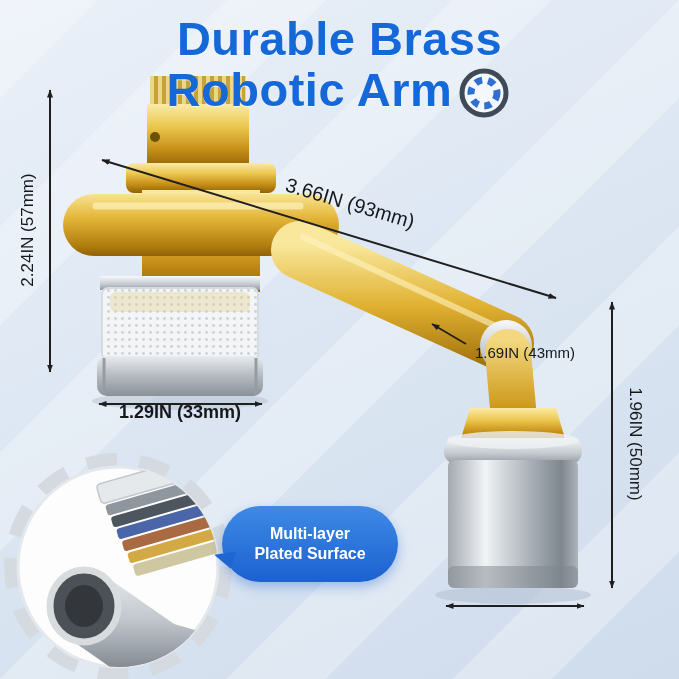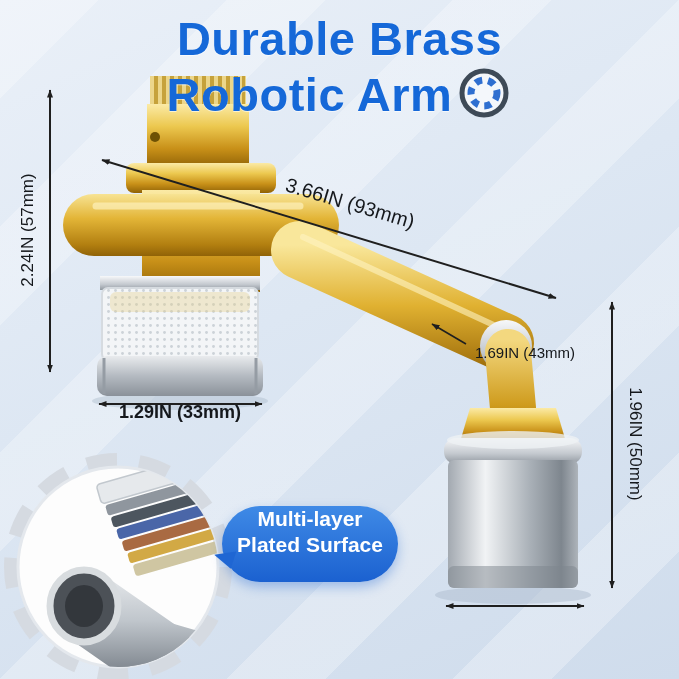--- a/index.html
+++ b/index.html
@@ -11,34 +11,34 @@
   .stage::before{
     content:"";position:absolute;inset:0;
     background:repeating-linear-gradient(135deg,rgba(255,255,255,.28) 0 70px,rgba(255,255,255,0) 70px 160px);
     pointer-events:none;
   }
   .title-wrap{position:absolute;left:0;top:14px;width:100%;text-align:center;z-index:5;}
   .title-line{
     color:#1568d8;font-weight:800;font-size:47px;line-height:1.08;
     letter-spacing:.5px;text-shadow:0 1px 0 rgba(255,255,255,.6);
   }
-  .title-row2{display:flex;align-items:flex-end;justify-content:center;gap:4px;}
+  .title-row2{display:flex;align-items:flex-start;justify-content:center;gap:4px;}
   .label{
     position:absolute;color:#15181c;font-size:18px;text-align:center;z-index:6;
     white-space:nowrap;
   }
   .label.small{font-size:15px;}
   .rot-left{transform:rotate(-90deg);}
   .rot-right{transform:rotate(90deg);}
   .rot-diag{transform:rotate(16.5deg);font-size:20px;}
   .badge{
     position:absolute;left:222px;top:506px;width:176px;height:76px;z-index:7;
     background:linear-gradient(180deg,#3f8ae6,#1b61d0);
-    border-radius:40px;color:#fff;font-weight:700;font-size:21px;line-height:1.25;
-    display:flex;flex-direction:column;align-items:center;
+    border-radius:40px;color:#fff;font-weight:700;font-size:16px;line-height:1.25;
+    display:flex;flex-direction:column;align-items:center;justify-content:center;
     box-shadow:0 5px 12px rgba(27,97,208,.35);
   }
   .badge::before{
     content:"";position:absolute;left:-8px;bottom:16px;width:0;height:0;
     border-top:10px solid transparent;border-bottom:8px solid transparent;
     border-right:20px solid #1f66d3;transform:rotate(18deg);
   }
   svg{position:absolute;left:0;top:0;z-index:2;}
 </style>
 </head>

